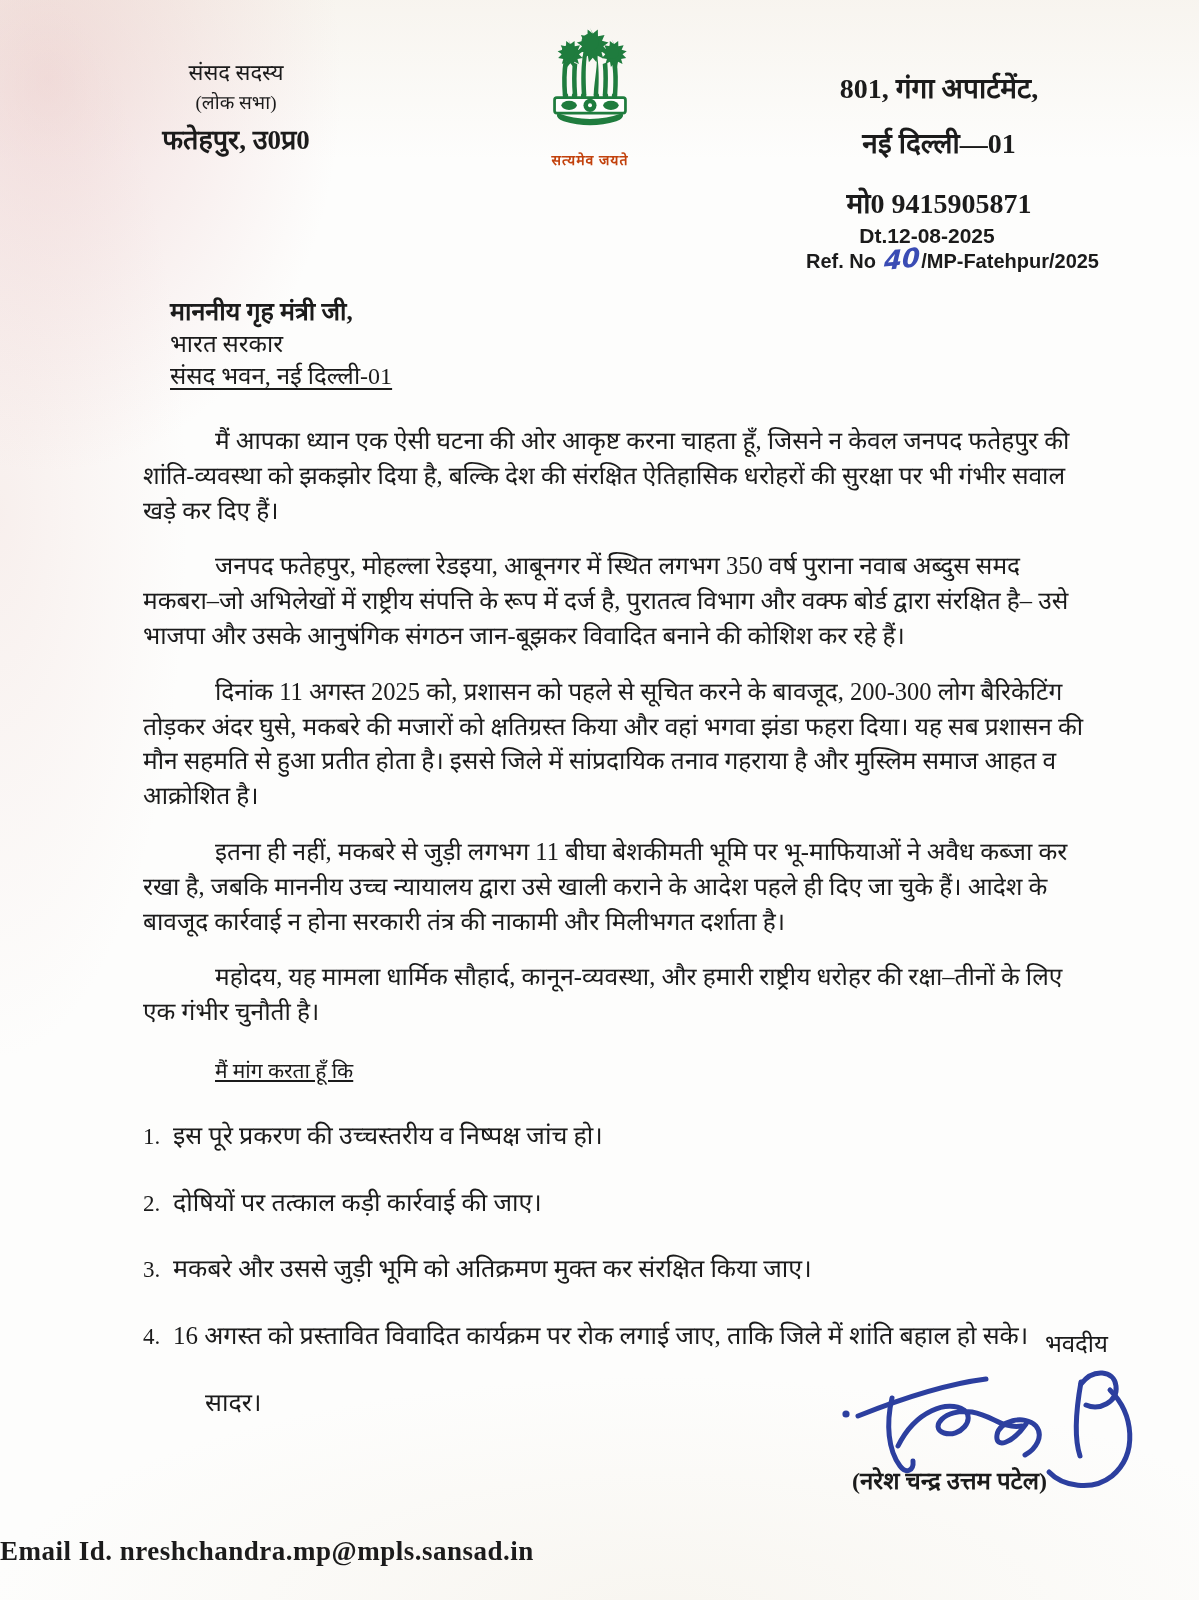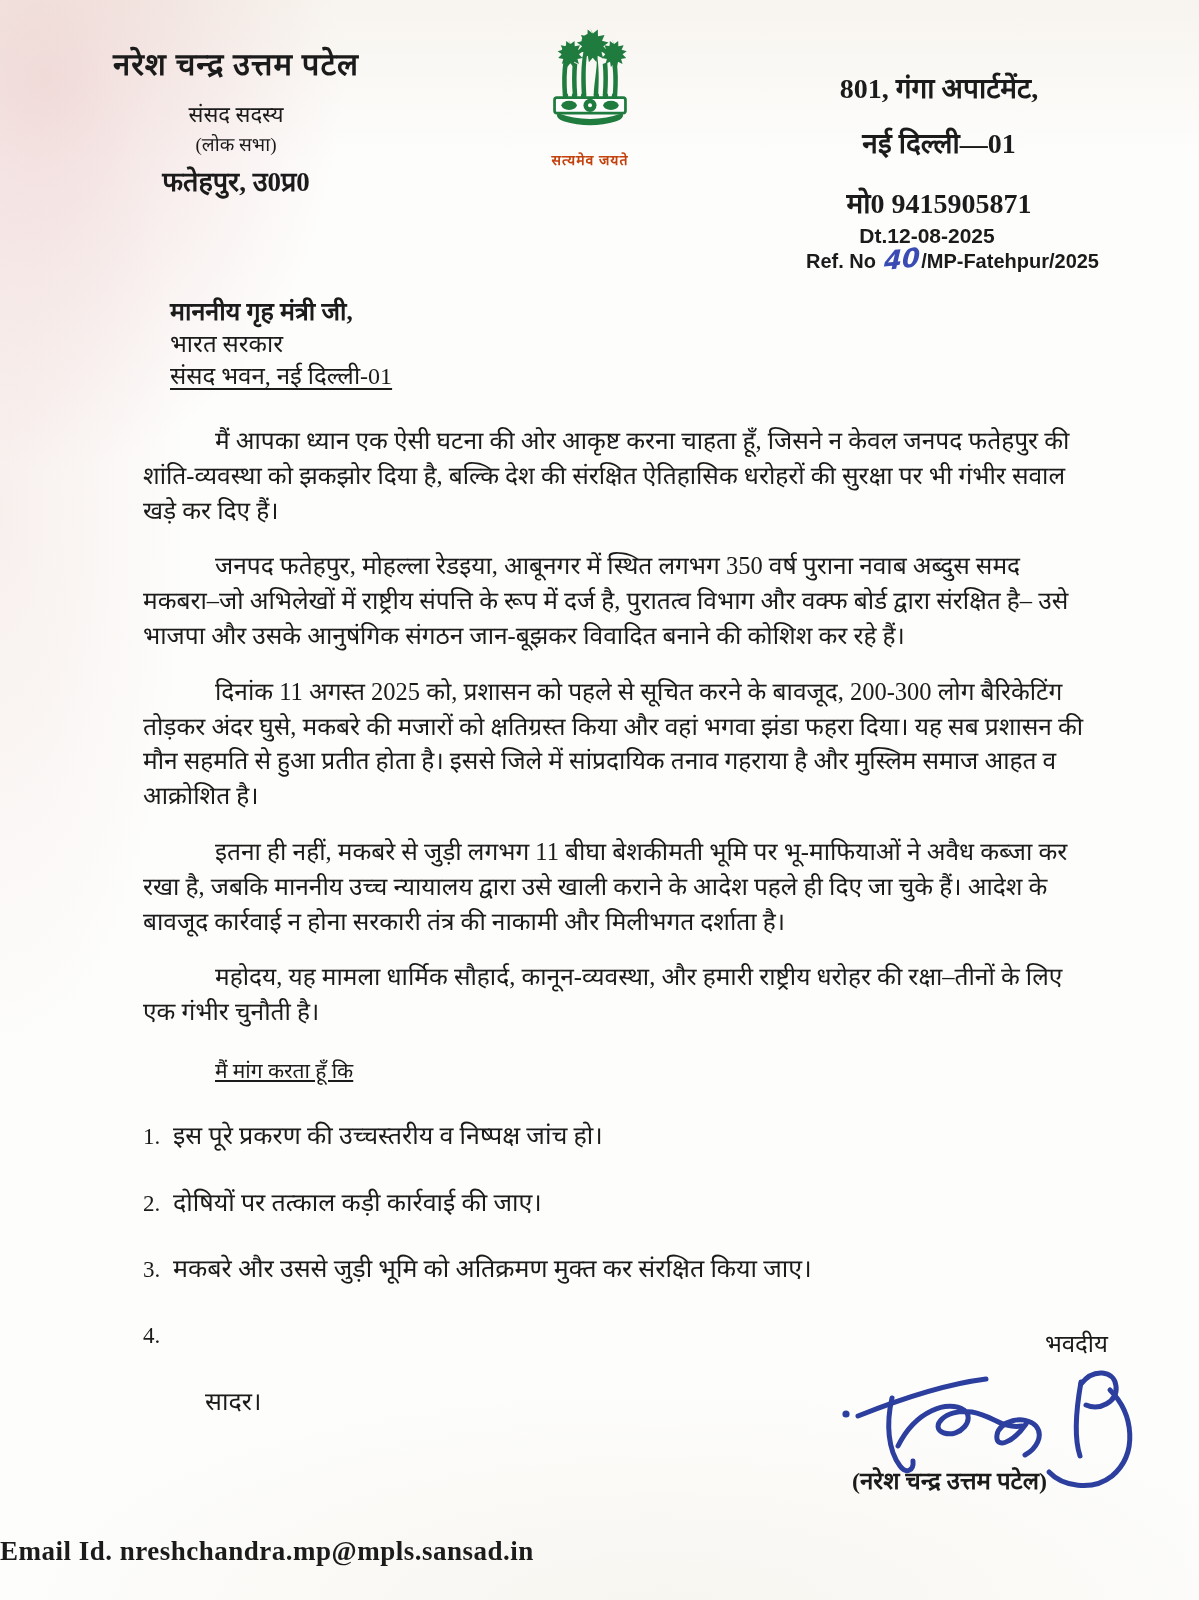--- a/index.html
+++ b/index.html
@@ -67,21 +67,20 @@
   
   .footer-email { position:absolute; left:0; right:0; top:1536px; text-align:left;
                   font-family:"Liberation Serif",serif; font-size:27px; font-weight:bold; letter-spacing:0.5px; }
 </style>
 </head>
 <body>
 
 <div class="page">
 
   <div class="lh-left z">
-    <div class="lh-name">नरेश चन्द्र उत्तम पटेल</div>
     <div class="lh-title">संसद सदस्य</div>
     <div class="lh-house">(लोक सभा)</div>
     <div class="lh-constituency">फतेहपुर, उ0प्र0</div>
   </div>
 
   <div class="emblem-wrap z">
     <svg class="emblem-svg" viewBox="0 0 100 132" fill="#1f7c3e" stroke="none">
 
       <path d="M50,4 l3.2,6.4 5.4,-4.4 0.2,7.4 7.2,-1.4 -2.8,6.4 7.2,2 -5.8,4.2 5,5 -7,1.4 2,7 -6.2,-3 -1.2,7 -4.2,-5 -4.2,5 -1.2,-7 -6.2,3 2,-7 -7,-1.4 5,-5 -5.8,-4.2 7.2,-2 -2.8,-6.4 7.2,1.4 0.2,-7.4 5.4,4.4 z"></path>
       <circle cx="50" cy="20" r="9.5"></circle>
@@ -146,20 +145,21 @@
     <div class="demand">
       <span class="num">2.</span>
       <span>दोषियों पर तत्काल कड़ी कार्रवाई की जाए।</span>
     </div>
     <div class="demand">
       <span class="num">3.</span>
       <span>मकबरे और उससे जुड़ी भूमि को अतिक्रमण मुक्त कर संरक्षित किया जाए।</span>
     </div>
     <div class="demand">
       <span class="num">4.</span>
+      <span>16 अगस्त को प्रस्तावित विवादित कार्यक्रम पर रोक लगाई जाए, ताकि जिले में शांति बहाल हो सके।</span>
     </div>
 
     <div class="salutation">सादर।</div>
   </div>
 
   <div class="sig-block z">
     <div class="sig-compliment">भवदीय</div>
     <svg class="sig-svg" viewBox="0 0 320 150" fill="none" stroke="#2c3f9f" stroke-width="5" stroke-linecap="round" stroke-linejoin="round">
       <circle cx="12" cy="62" r="3.6" fill="#2c3f9f" stroke="none"></circle>
       <path d="M24,64 C64,48 112,32 152,27"></path>

